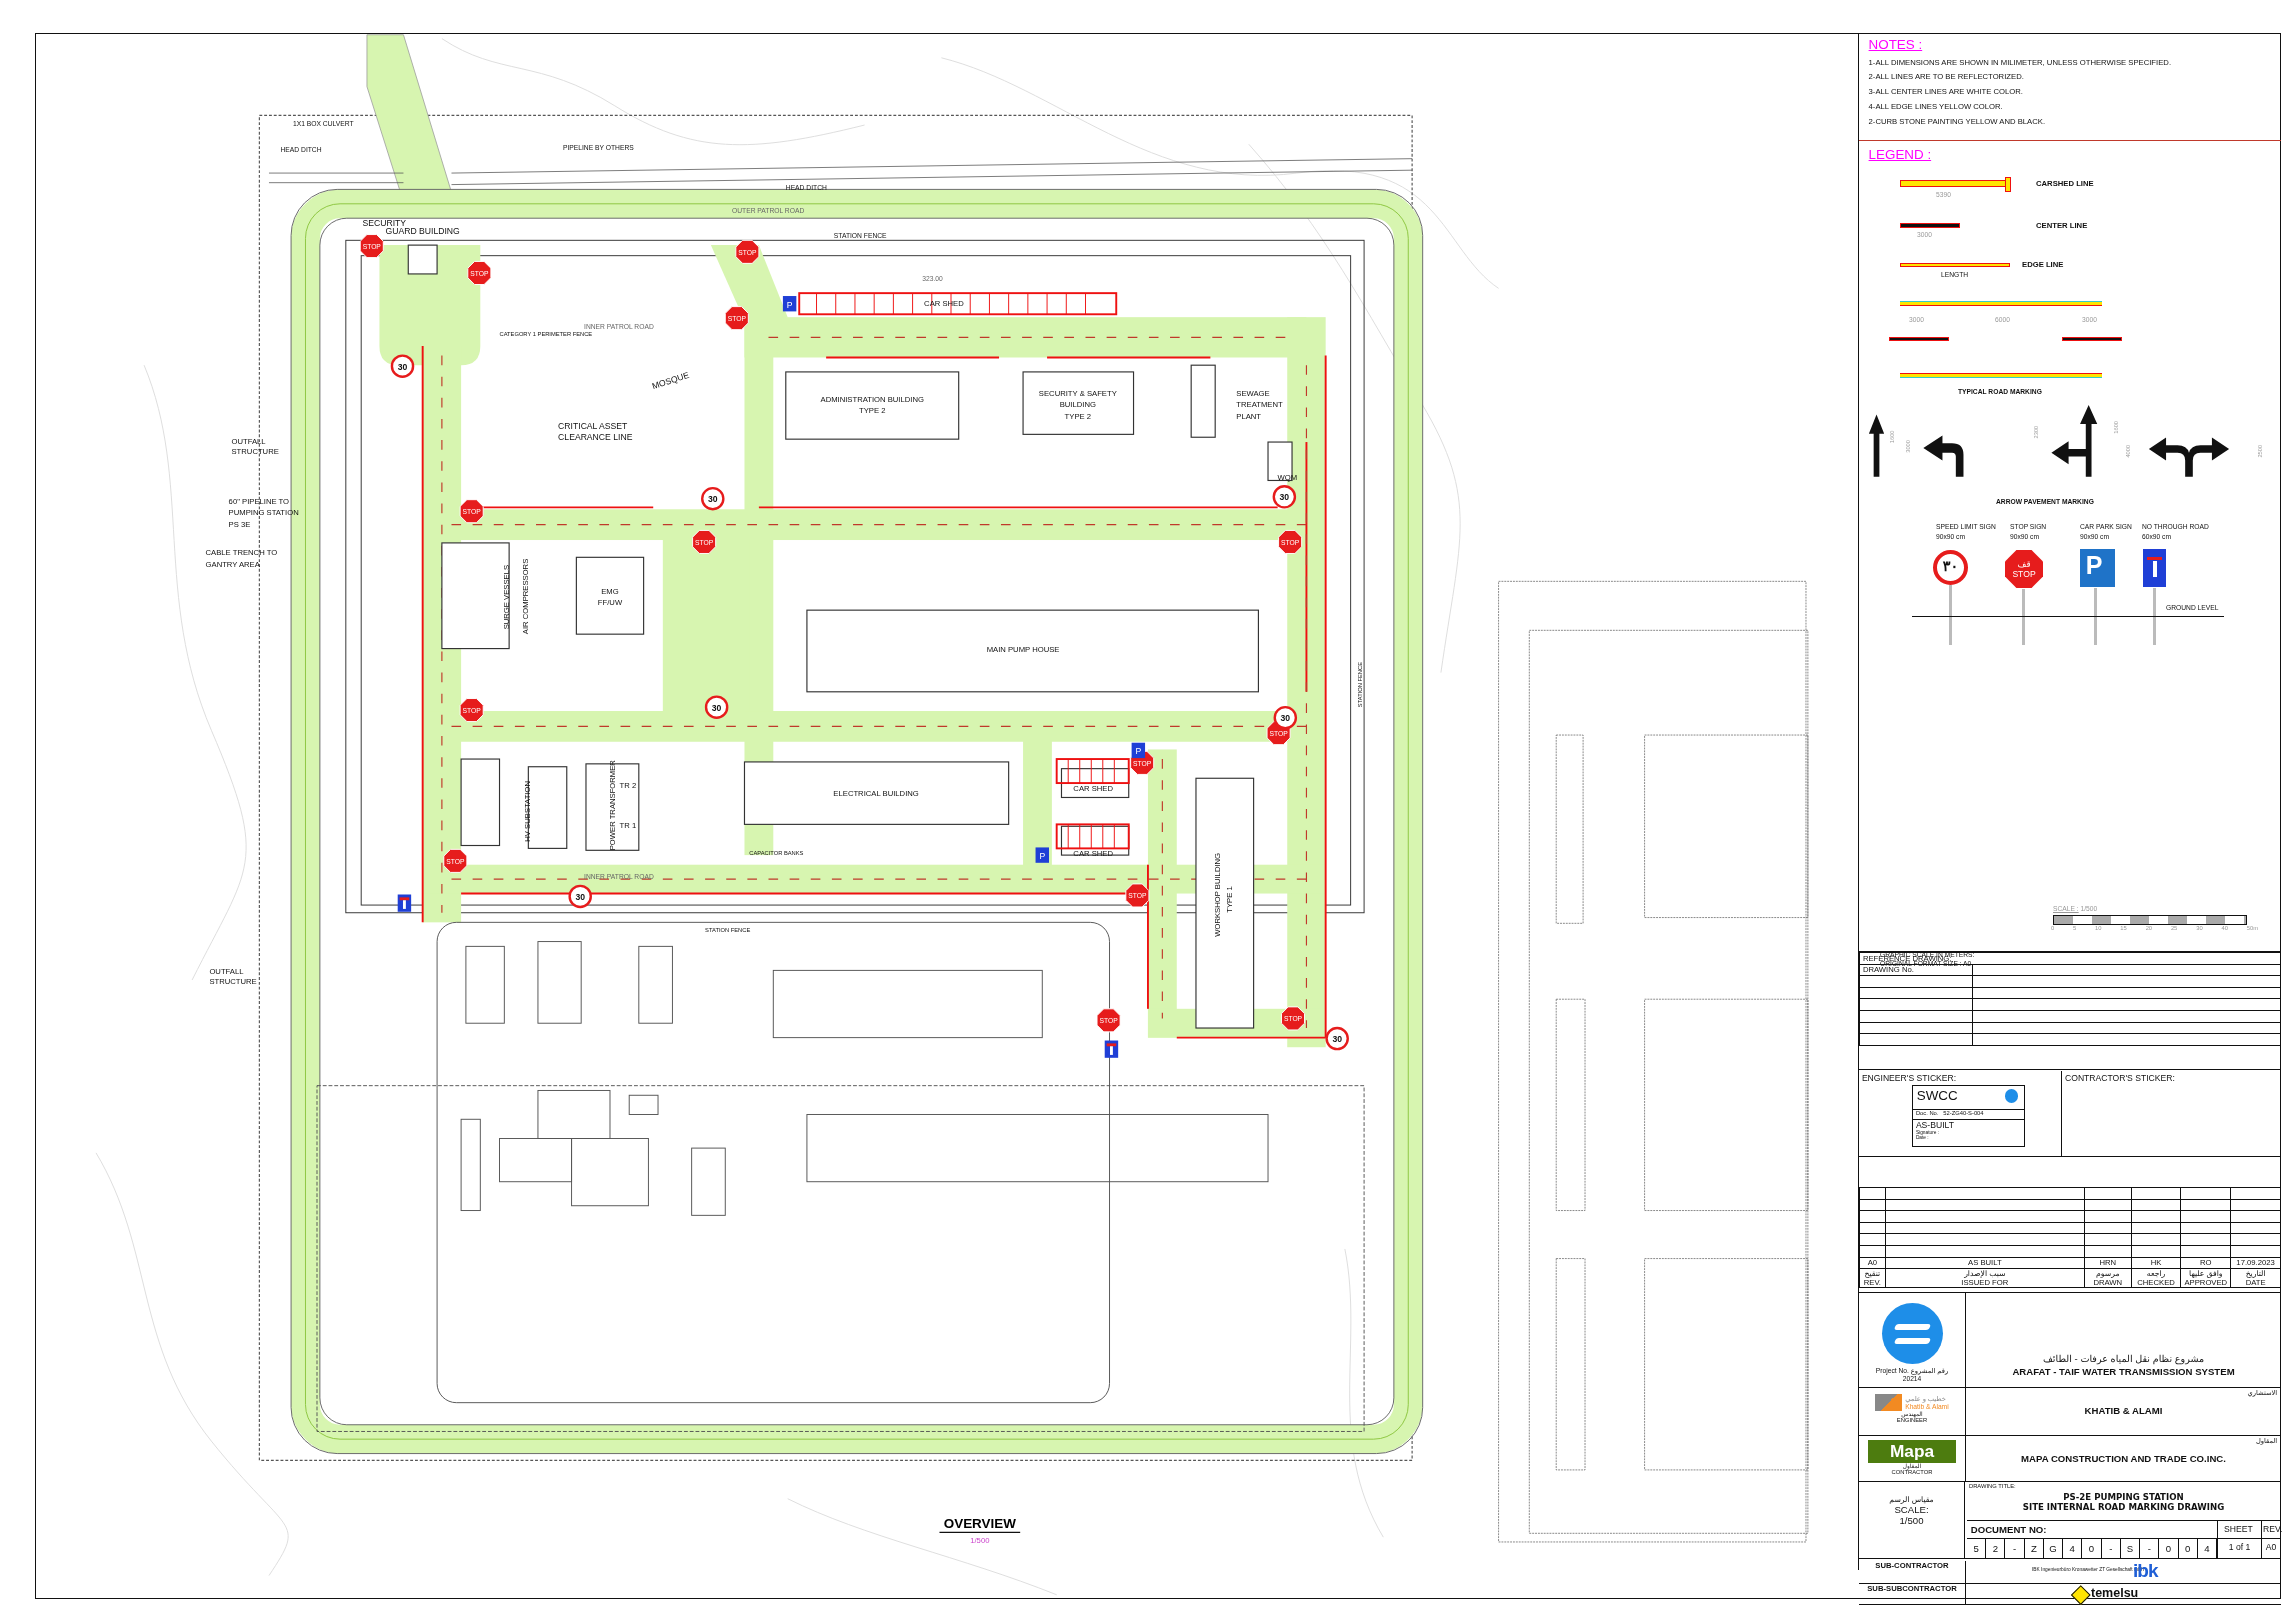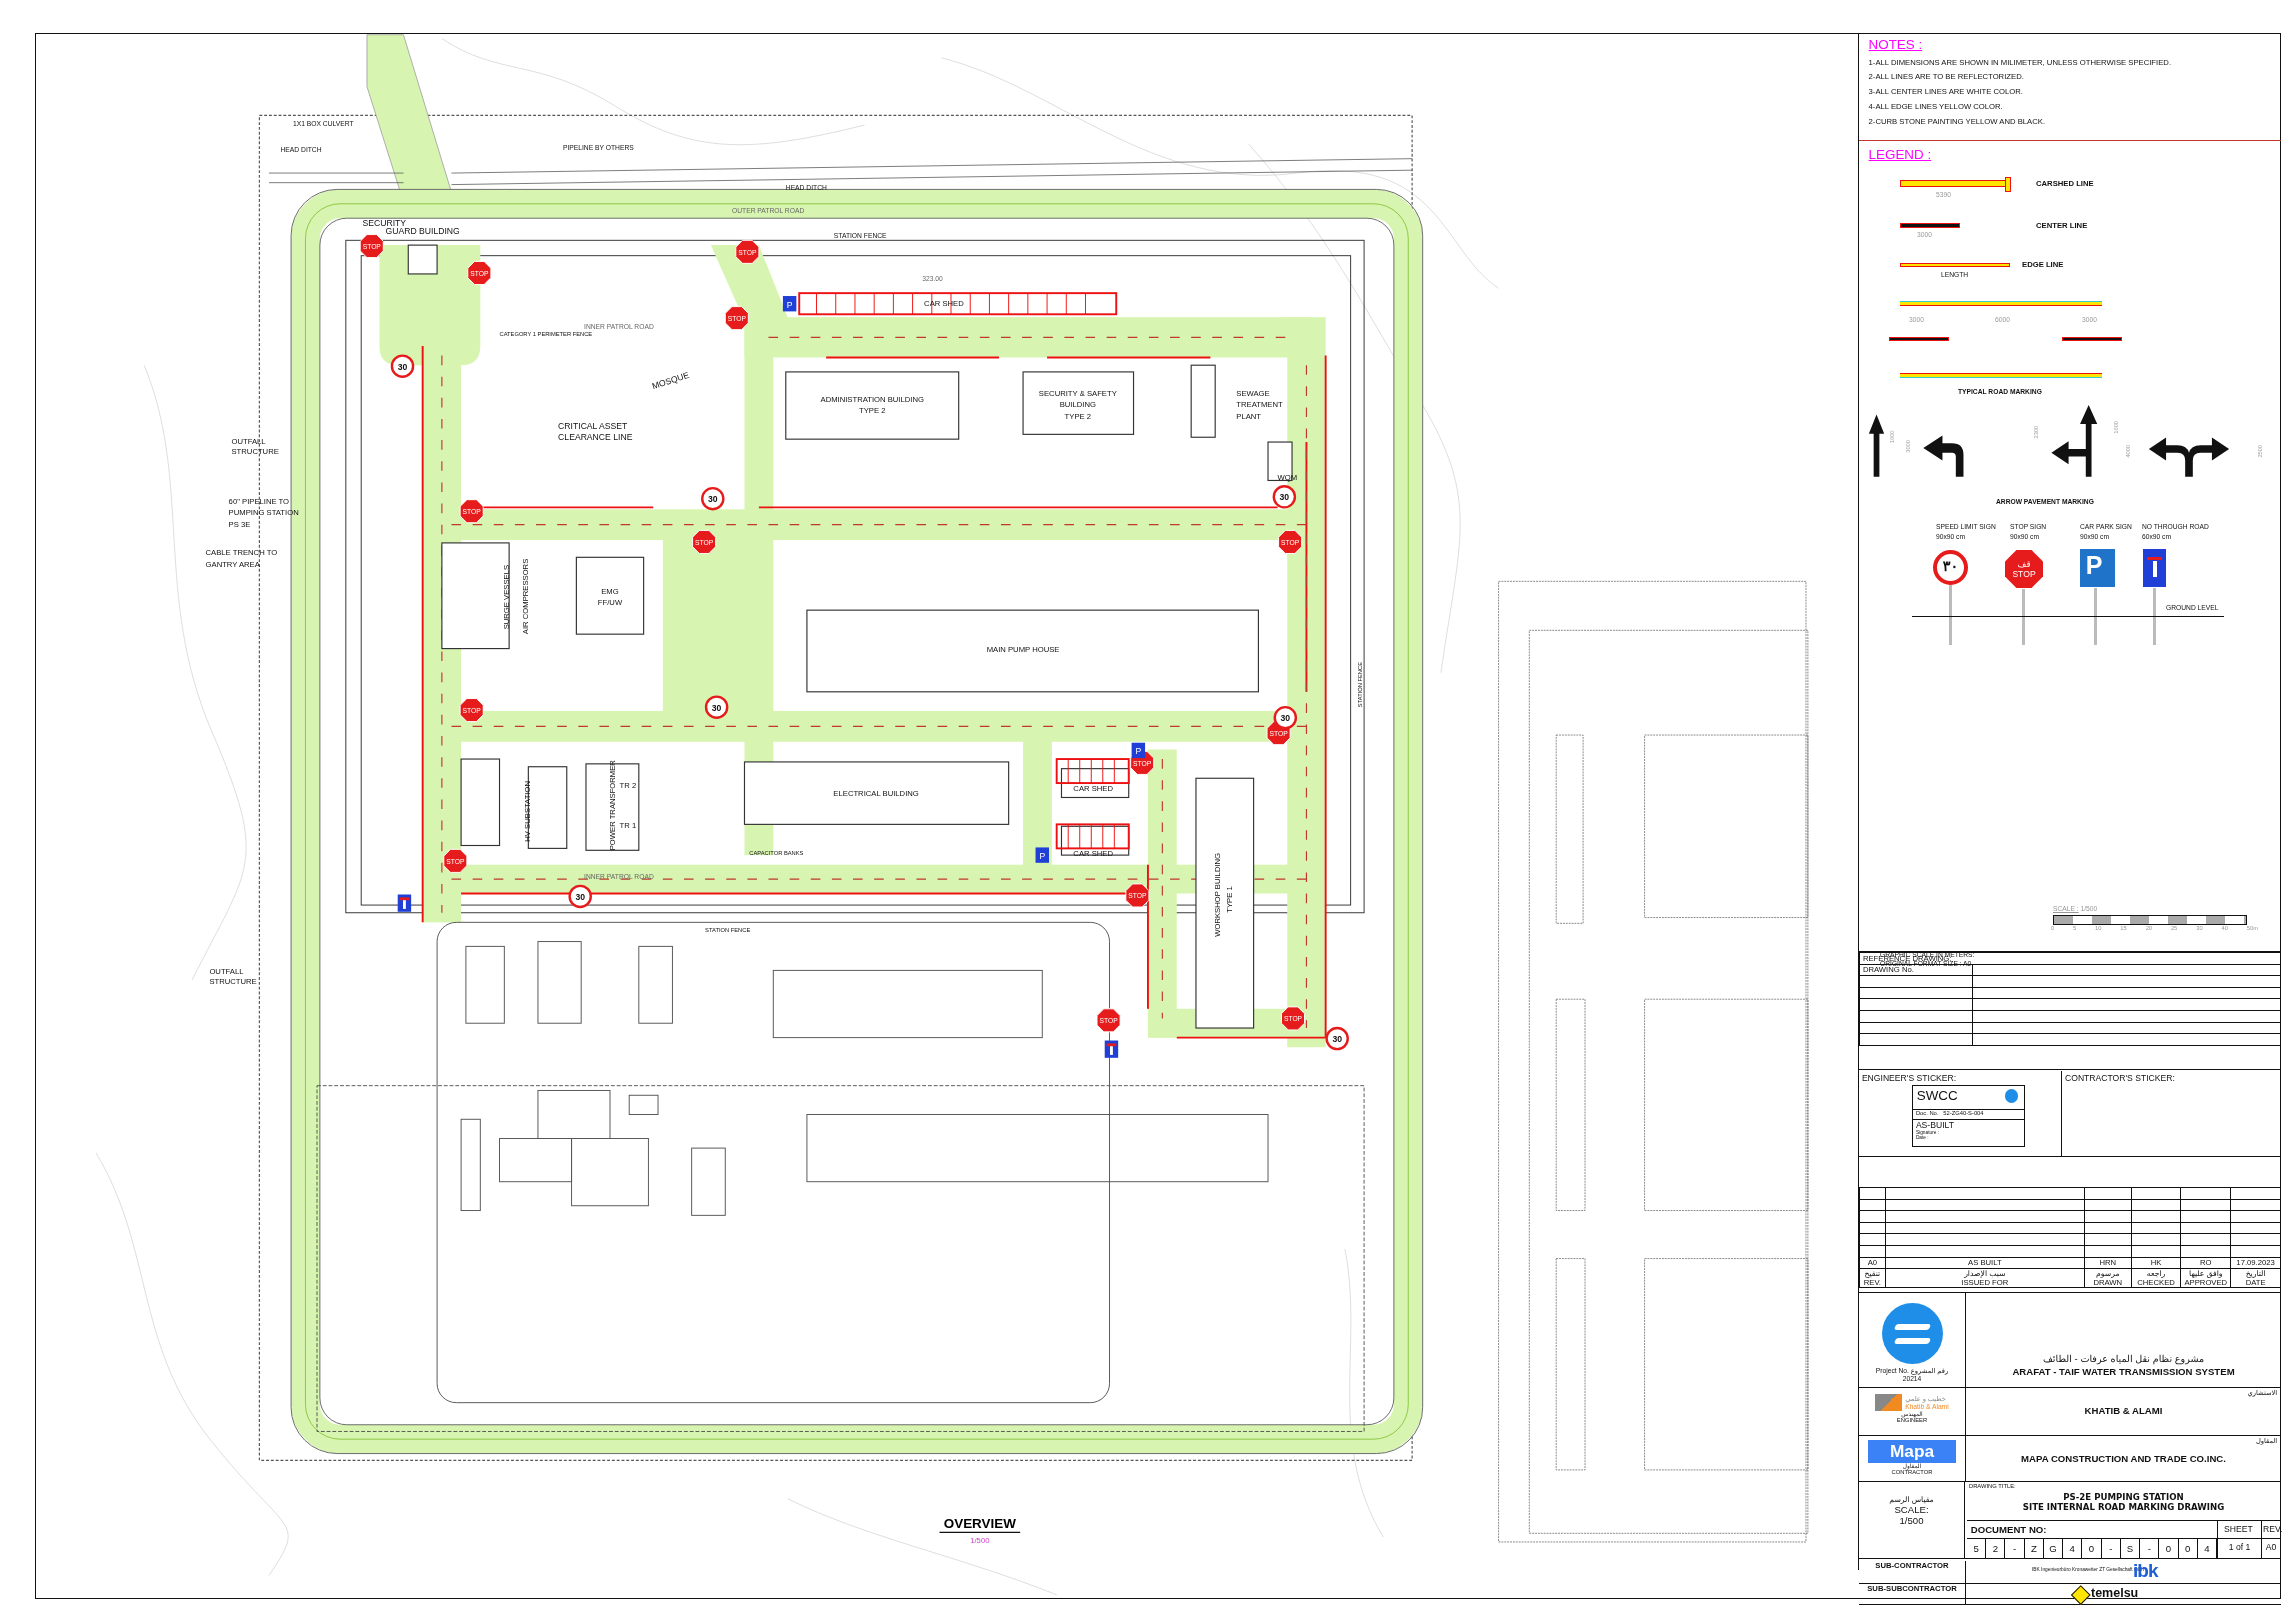--- a/index.html
+++ b/index.html
@@ -577,21 +577,21 @@
       </div>
       <div style="font-size:5.8px;">المهندس</div>
       <div style="font-size:5.8px;">ENGINEER</div>
     </div>
     <div class="abs" style="right:3.8px;top:1px;font-size:6.7px;">الاستشاري</div>
     <div class="abs center bold" style="left:108px;top:17.3px;width:313px;font-size:9.6px;">KHATIB &amp; ALAMI</div>
   </div>
 
   <div class="tb-sec" style="top:1403px;height:46px;">
     <div class="abs center" style="left:0;top:0;width:106px;height:100%;border-right:1.4px solid #111;">
-      <div style="margin:3.8px auto 0;width:88px;height:23px;background:#3b82f6;color:#fff;font-size:17.3px;font-weight:bold;line-height:23px;">Mapa</div>
+      <div style="margin:3.8px auto 0;width:88px;height:23px;background:#4d7c0f;color:#fff;font-size:17.3px;font-weight:bold;line-height:23px;">Mapa</div>
       <div style="font-size:5.8px;">المقاول</div>
       <div style="font-size:5.8px;">CONTRACTOR</div>
     </div>
     <div class="abs" style="right:3.8px;top:1px;font-size:6.7px;">المقاول</div>
     <div class="abs center bold" style="left:108px;top:17.3px;width:313px;font-size:9.6px;">MAPA CONSTRUCTION  AND TRADE CO.INC.</div>
   </div>
 
   <div class="tb-sec" style="top:1449px;height:77px;">
     <div class="abs center" style="left:0;top:0;width:106px;height:100%;border-right:1.4px solid #111;padding-top:13.4px;box-sizing:border-box;">
       <div style="font-size:7.7px;">مقياس الرسم</div>

